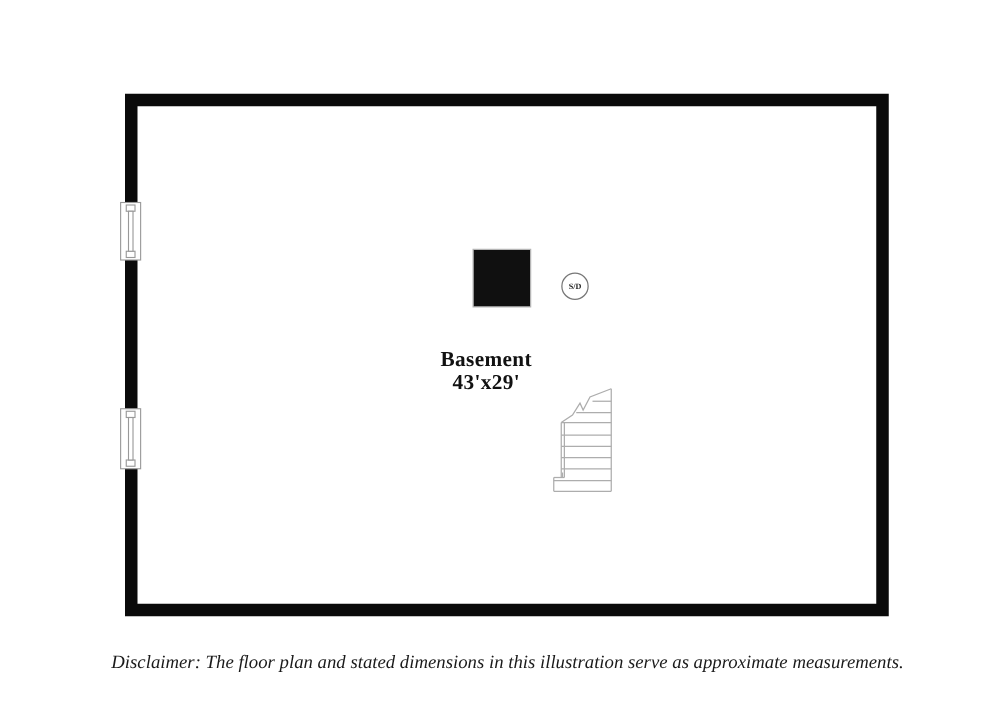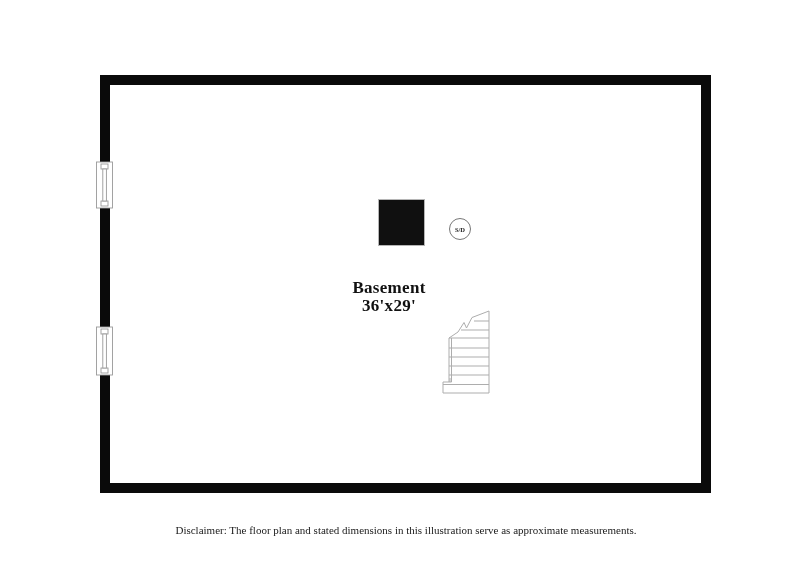--- a/index.html
+++ b/index.html
@@ -33,23 +33,24 @@
     letter-spacing: 0.3px;
     white-space: nowrap;
   }
   .disclaimer {
     position: absolute;
     left: 12px;
     right: 0;
     top: 522px;
     text-align: center;
     color: #1a1a1a;
-    font-size: 11px;
+    font-size: 15px;
     line-height: 16px;
     white-space: nowrap;
+    font-style: italic;
   }
   .sd-text {
     font-family: "Liberation Serif", "DejaVu Serif", serif;
     font-size: 6.5px;
     font-weight: bold;
     fill: #222222;
   }
 </style>
 </head>
 <body>
@@ -102,20 +103,20 @@
       <line x1="449" y1="348" x2="489" y2="348"></line>
       <line x1="449" y1="357" x2="489" y2="357"></line>
       <line x1="449" y1="366" x2="489" y2="366"></line>
       <line x1="449" y1="375" x2="489" y2="375"></line>
       <line x1="443" y1="384.5" x2="489" y2="384.5"></line>
     </g>
   </svg>
 
   <div class="room-label">
     <div>Basement</div>
-    <div>36'x29'</div>
+    <div>43'x29'</div>
   </div>
 
   <div class="disclaimer">
     <div>Disclaimer: The floor plan and stated dimensions in this illustration serve as approximate measurements.</div>
   </div>
 
 </div>
 
 </body></html>

